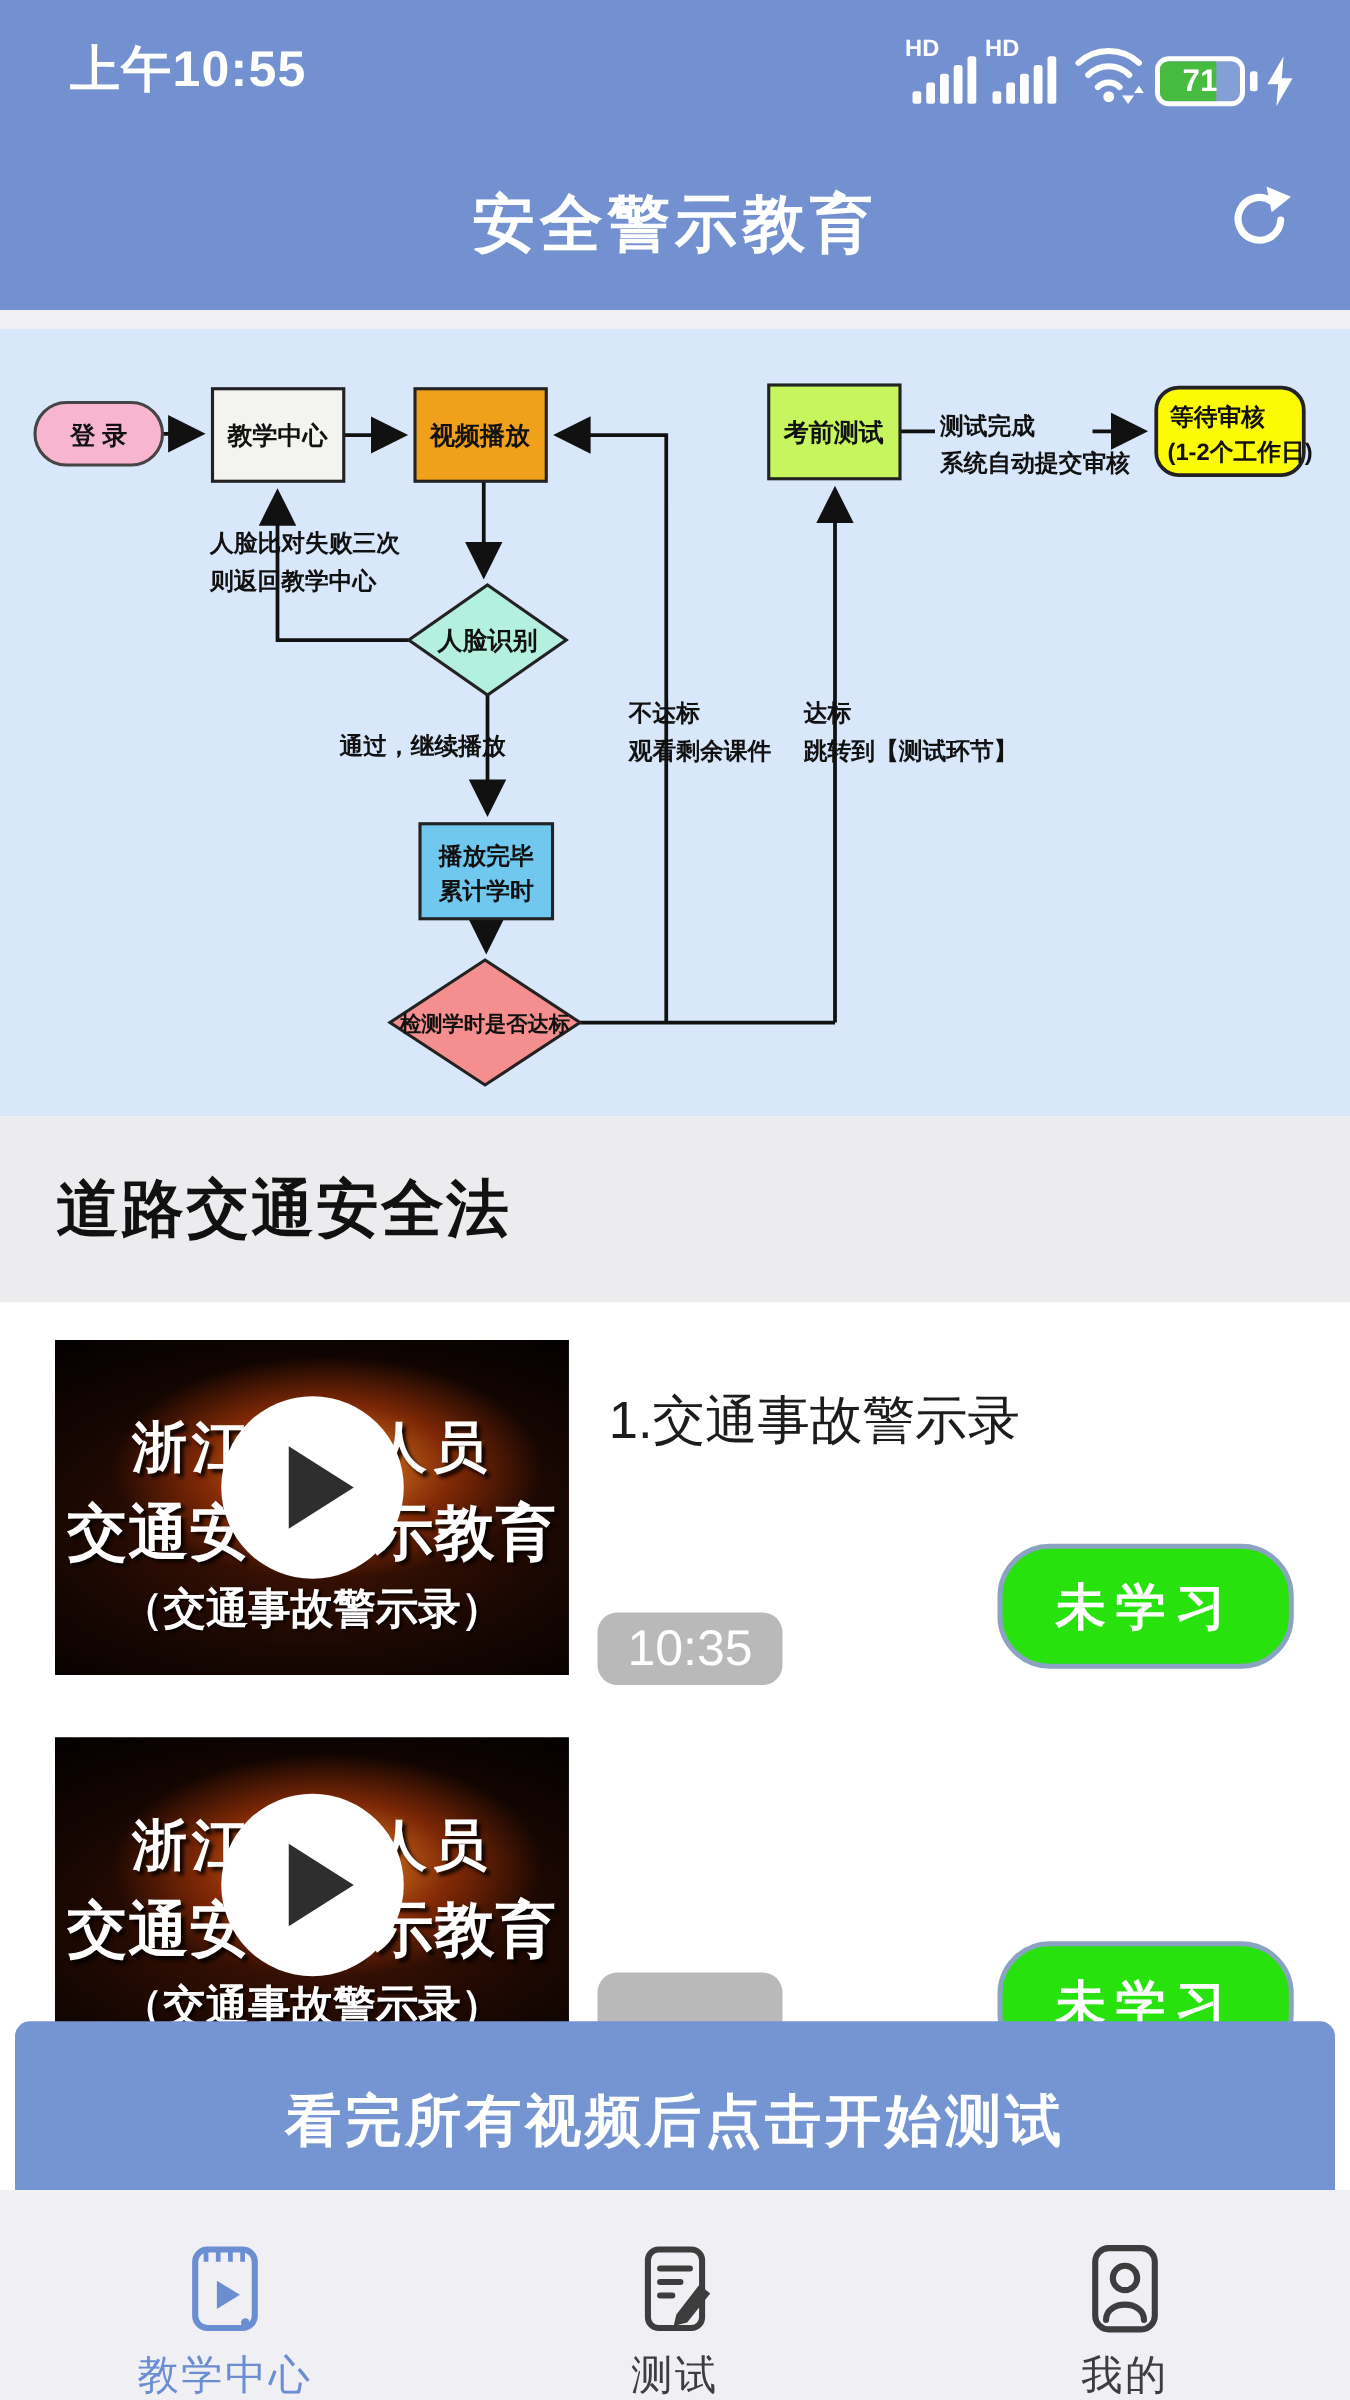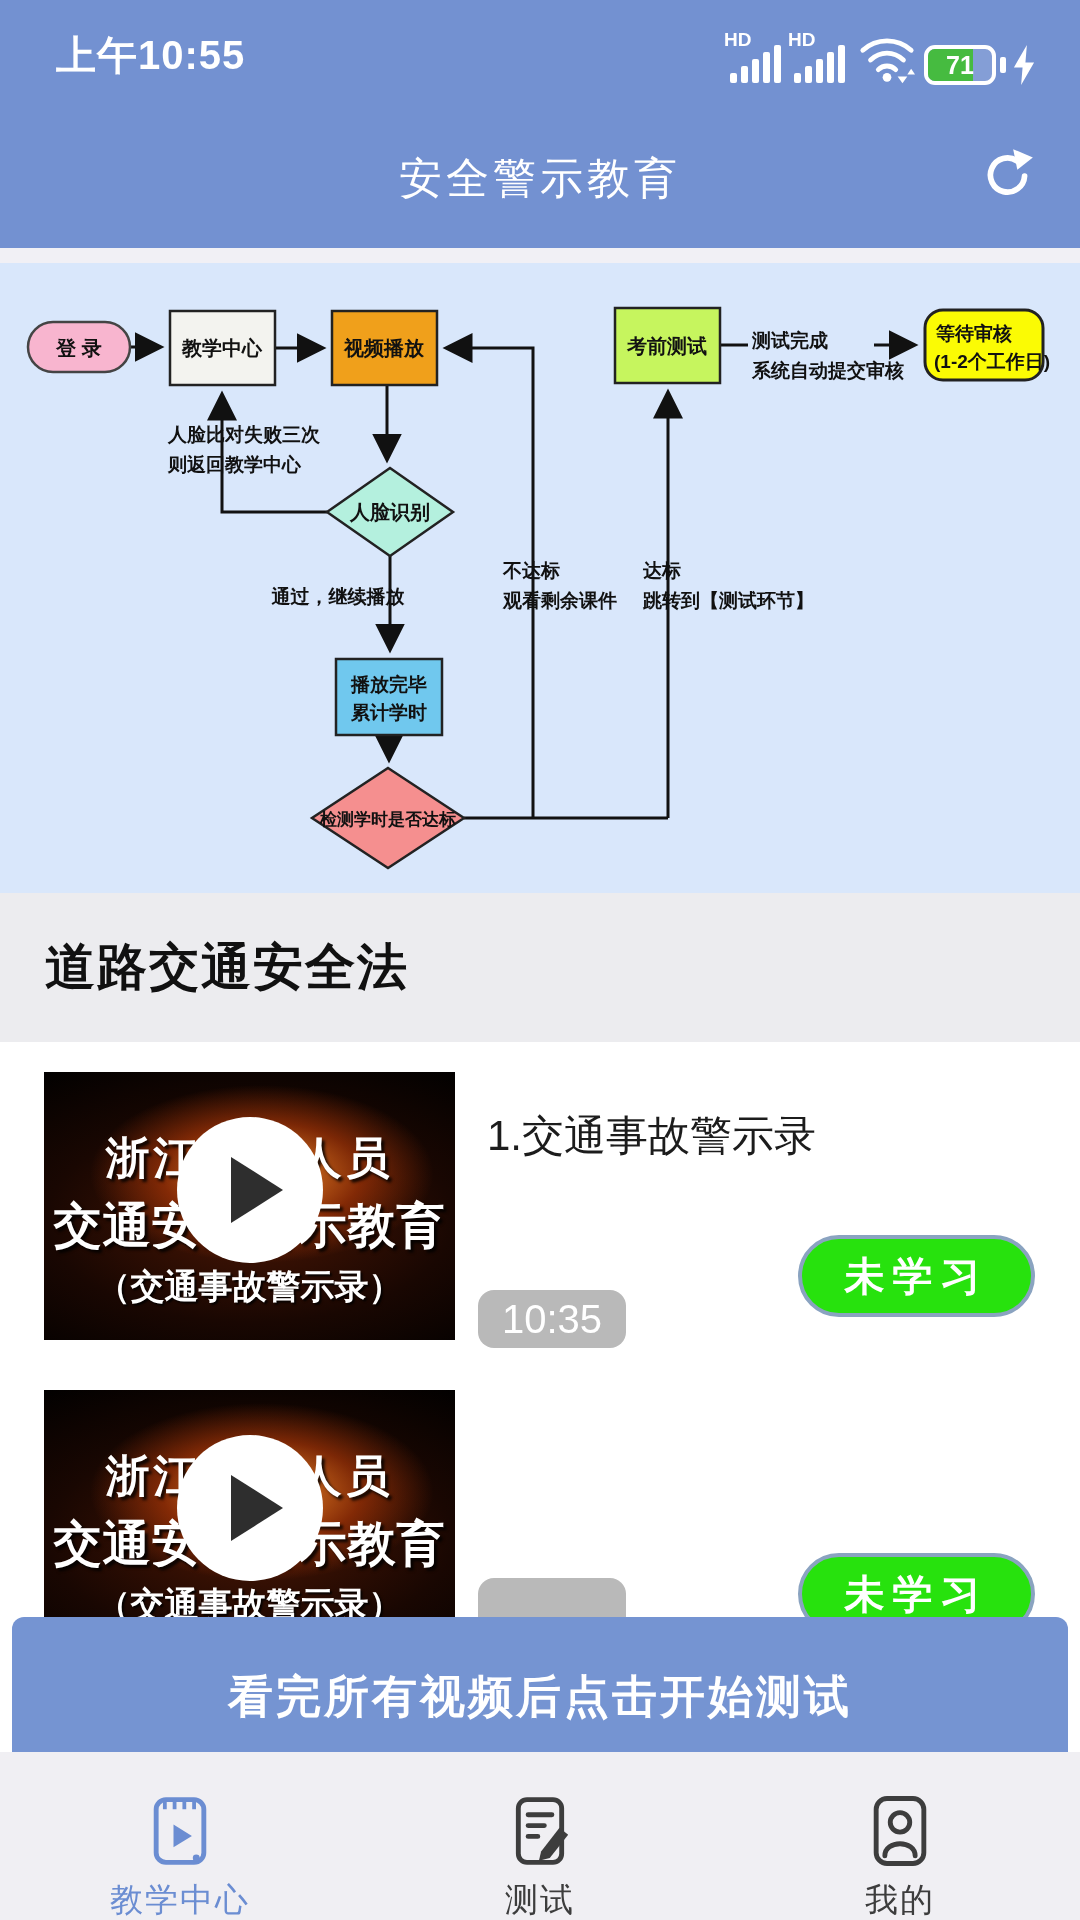--- a/index.html
+++ b/index.html
@@ -17,21 +17,21 @@
   .sig .bars{position:absolute;left:6px;bottom:2px;display:flex;align-items:flex-end;gap:4px;}
   .sig .bars i{display:block;width:7px;background:#fff;border-radius:2px;}
   .wifi{width:58px;height:52px;margin-left:6px;}
   .battery-wrap{display:flex;align-items:center;gap:6px;margin-left:8px;}
   .battery{position:relative;width:72px;height:40px;border:4px solid #fff;border-radius:11px;background:rgba(255,255,255,.12);overflow:hidden;}
   .battery .fill{position:absolute;left:0;top:0;bottom:0;width:71%;background:#46bb40;}
   .battery .pct{position:absolute;inset:0;display:flex;align-items:center;justify-content:center;color:#fff;font-size:25px;font-weight:bold;}
   .battery-nub{width:6px;height:16px;background:#fff;border-radius:2px;margin-left:-2px;}
   .bolt{width:24px;height:40px;background:#fff;clip-path:polygon(62% 0,8% 56%,44% 56%,38% 100%,92% 44%,56% 44%);}
   .titlebar{position:absolute;left:0;top:110px;width:1080px;height:138px;display:flex;align-items:center;justify-content:center;}
-  .page-title{color:#fff;font-size:43px;font-weight:normal;letter-spacing:4px;}
+  .page-title{color:#fff;font-size:50px;font-weight:bold;letter-spacing:4px;}
   .refresh-btn{position:absolute;right:40px;top:32px;width:64px;height:64px;display:flex;align-items:center;justify-content:center;cursor:pointer;}
 
   .gap-band{position:absolute;left:0;top:248px;width:1080px;height:15px;background:#f1f0f5;}
 
   
   .flow{position:absolute;left:0;top:263px;width:1080px;height:630px;background:#d9e7fb;}
   .flow svg{display:block;}
   .flow text{font-family:"Liberation Sans","DejaVu Sans",sans-serif;font-weight:bold;fill:#111;}
   .flow .node-t{font-size:20px;}
   .flow .lbl{font-size:19px;}
@@ -50,21 +50,21 @@
       radial-gradient(ellipse 90% 70% at 50% 55%, #4a1604 0%, #190702 55%, #000 100%),#000;
       overflow:hidden;cursor:pointer;}
   .thumb .t-lines{position:absolute;inset:0;display:flex;flex-direction:column;align-items:center;justify-content:center;gap:6px;padding-top:26px;}
   .thumb .l1{color:#fff;font-size:44px;font-weight:bold;letter-spacing:4px;text-shadow:3px 3px 3px rgba(0,0,0,.85);}
   .thumb .l2{color:#fff;font-size:48px;font-weight:bold;letter-spacing:1px;text-shadow:3px 3px 3px rgba(0,0,0,.85);}
   .thumb .l3{color:#fff;font-size:34px;font-weight:bold;text-shadow:2px 2px 2px rgba(0,0,0,.85);}
   .play-circle{position:absolute;left:50%;top:44%;transform:translate(-50%,-50%);width:146px;height:146px;background:#fff;border-radius:50%;display:flex;align-items:center;justify-content:center;}
   .play-circle::after{content:"";display:block;margin-left:14px;border-style:solid;border-width:33px 0 33px 52px;border-color:transparent transparent transparent #2e2e2e;}
   .v-title{position:absolute;font-size:42px;color:#1c1c1c;}
   .dur-badge{position:absolute;width:148px;height:58px;background:#b9b9b9;border-radius:16px;display:flex;align-items:center;justify-content:center;color:#fff;font-size:40px;}
-  .status-btn{position:absolute;width:237px;height:82px;background:#27e20d;border:4px solid #8aa3c0;border-radius:42px;display:flex;align-items:center;justify-content:center;color:#fff;font-size:40px;font-weight:bold;letter-spacing:8px;cursor:pointer;}
+  .status-btn{position:absolute;width:237px;height:100px;background:#27e20d;border:4px solid #8aa3c0;border-radius:42px;display:flex;align-items:center;justify-content:center;color:#fff;font-size:40px;font-weight:bold;letter-spacing:8px;cursor:pointer;}
 
   
   .banner{position:absolute;left:12px;top:1617px;width:1056px;height:159px;background:#7594d2;border-radius:12px;display:flex;align-items:center;justify-content:center;cursor:pointer;}
   .banner span{color:#fff;font-size:45px;font-weight:bold;letter-spacing:3px;}
 
   
   .bottom-area{position:absolute;left:0;top:1752px;width:1080px;height:168px;background:#f0eff3;}
   .nav{position:absolute;left:0;top:40px;width:1080px;display:flex;}
   .nav-item{flex:1;display:flex;flex-direction:column;align-items:center;gap:8px;cursor:pointer;color:#3d3d3d;}
   .nav-item.active{color:#6b8dd2;}

